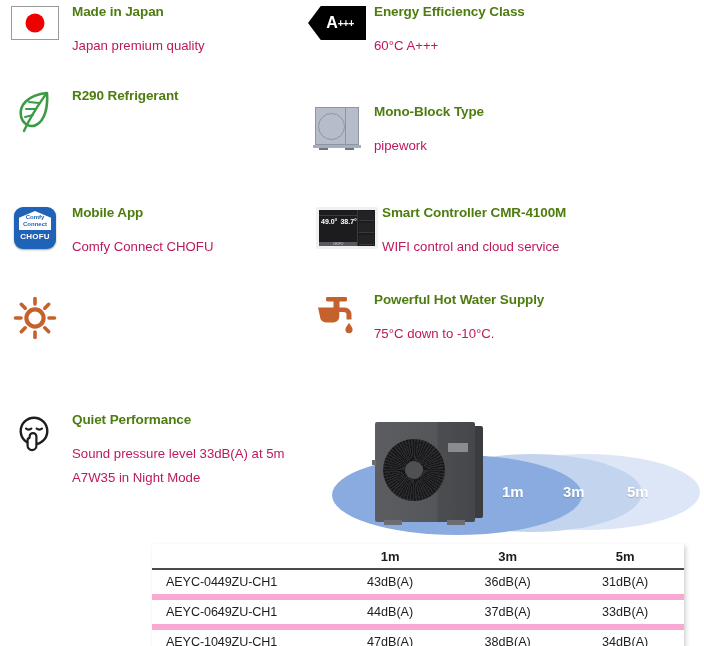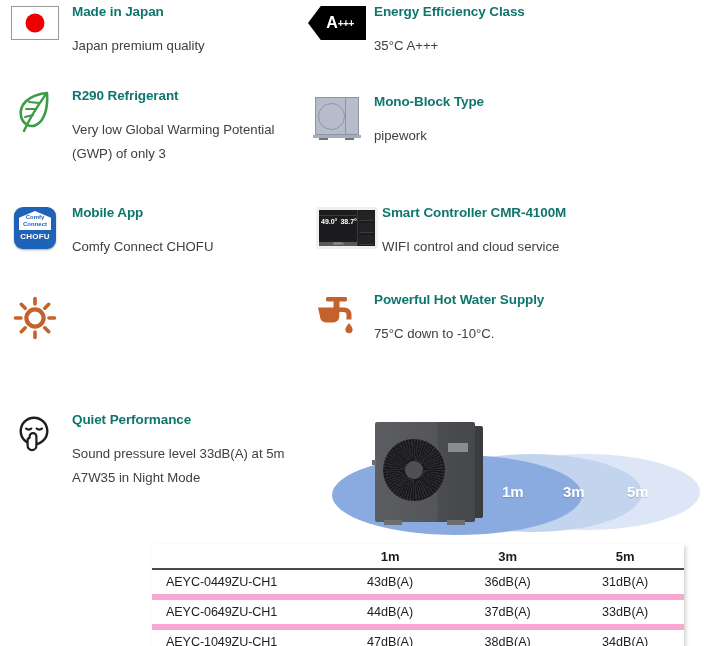--- a/index.html
+++ b/index.html
@@ -25,30 +25,30 @@
     flex: 0 0 58px;
     display: flex;
     align-items: flex-start;
     justify-content: center;
     padding-top: 2px;
   }
   .feat-text {
     padding-left: 8px;
   }
   .feat-title {
-    color: #0f766e;
+    color: #4d7c0f;
     font-weight: bold;
     font-size: 13.5px;
     line-height: 16px;
     letter-spacing: -0.1px;
     margin: 0 0 14px 0;
     white-space: nowrap;
   }
   .feat-desc {
-    color: #404040;
+    color: #be185d;
     font-size: 13.2px;
     line-height: 24px;
     margin: 0;
     max-width: 250px;
   }
   .feat-desc .l2 { display: block; }
 
   
   .jp-flag {
     width: 46px;
@@ -401,43 +401,39 @@
       <div class="arrow"></div>
       <div class="etxt">
         <span>A</span>
           <sup>+++</sup>
       </div>
     </div>
   </div>
   <div class="feat-text">
     <p class="feat-title">Energy Efficiency Class</p>
     <p class="feat-desc">
-      <span>35°C A+++</span>
+      <span>60°C A+++</span>
     </p>
   </div>
 </div>
 
 <div class="feature" style="left:6px; top:88px;">
   <div class="feat-icon">
     <svg class="leaf" viewBox="0 0 40 44">
       <path d="M32 3 C12 5 4 16 6 26 C7.5 34 15 38 21 35 C30 30.5 33 17 32 3 Z" fill="none" stroke="#3c9b45" stroke-width="2.6" stroke-linejoin="round"></path>
       <path d="M31 4 C24 14 16 25 9 41" fill="none" stroke="#3c9b45" stroke-width="2.4" stroke-linecap="round"></path>
       <path d="M24 13 L14 12 M21 19 L11 19 M18 25 L10 27" fill="none" stroke="#3c9b45" stroke-width="2" stroke-linecap="round"></path>
     </svg>
   </div>
   <div class="feat-text">
     <p class="feat-title">R290 Refrigerant</p>
-    <p class="feat-desc">
-      <span>Very low Global Warming Potential</span>
-      <span class="l2">(GWP) of only 3</span>
-    </p>
-  </div>
-</div>
-
-<div class="feature" style="left:308px; top:94px;">
+  </div>
+</div>
+
+<div class="feature" style="left:308px; top:104px;">
   <div class="feat-icon">
     <div class="monoblock">
       <div class="mb-body"></div>
       <div class="mb-split"></div>
       <div class="mb-fan"></div>
       <div class="mb-foot"></div>
       <div class="mb-leg1"></div>
       <div class="mb-leg2"></div>
     </div>
   </div>

